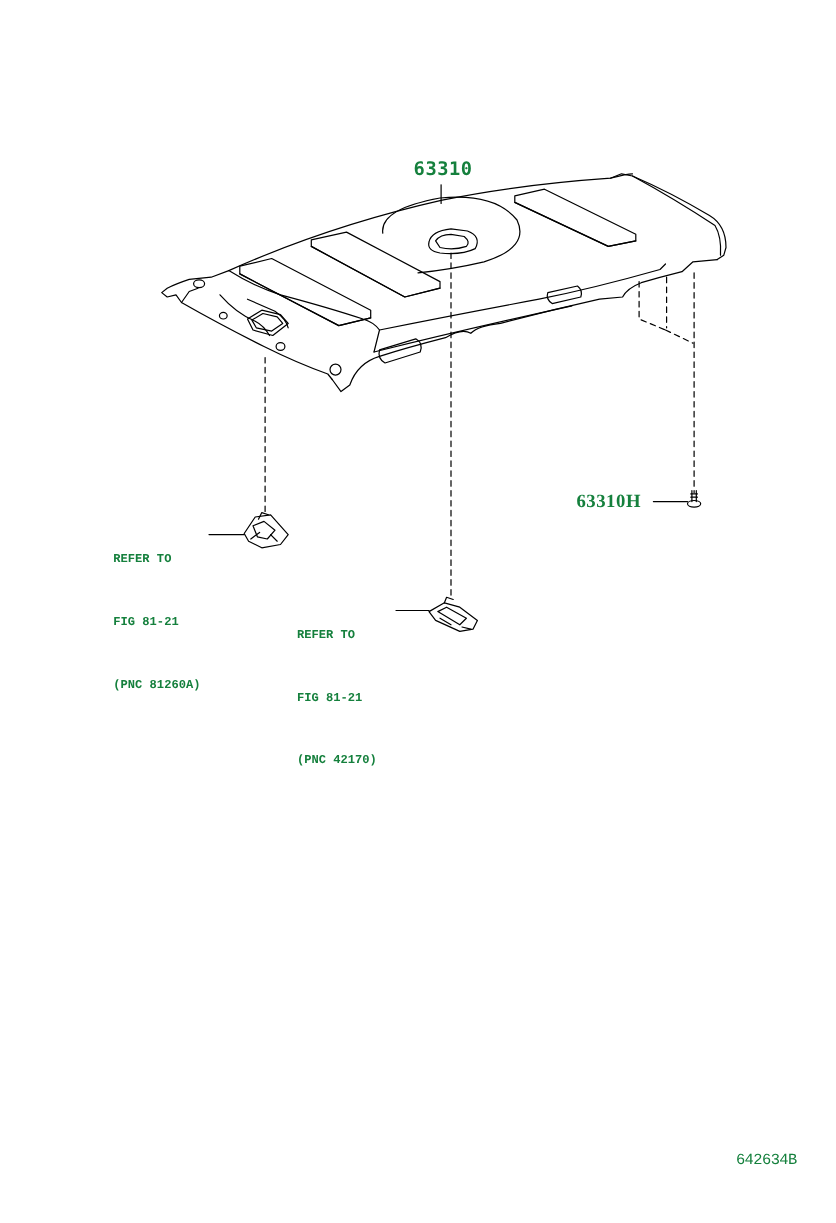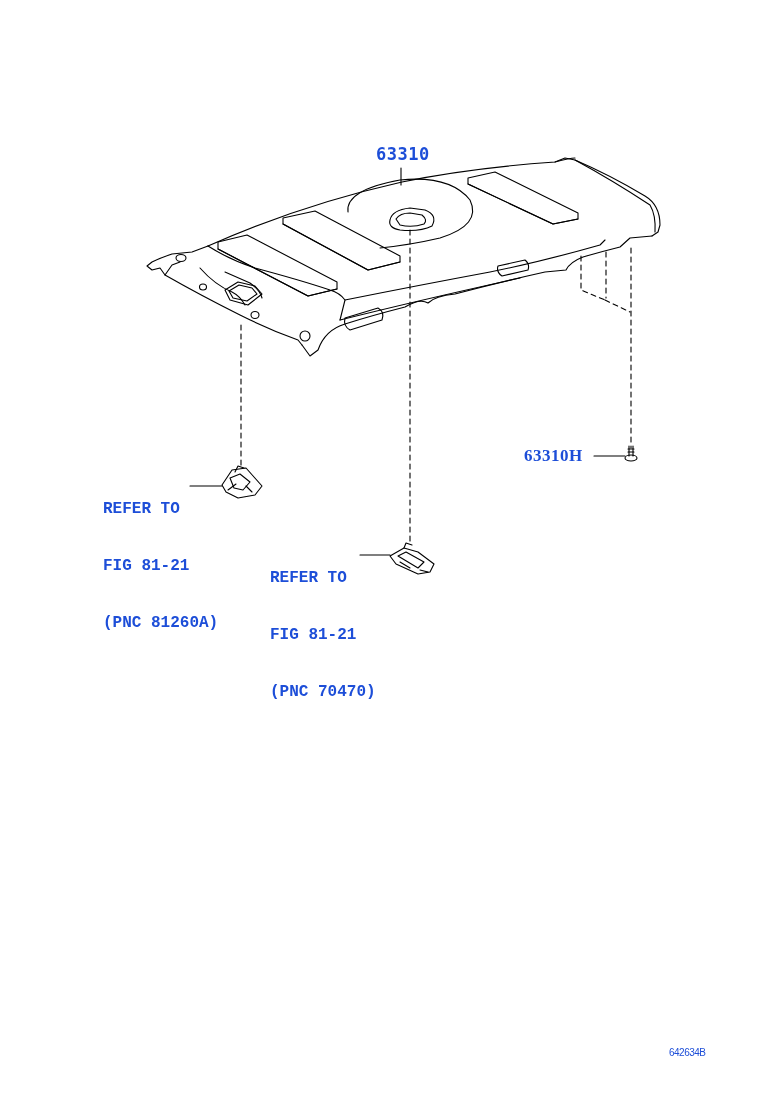--- a/index.html
+++ b/index.html
@@ -2,27 +2,27 @@
 <html><head>
 <meta charset="utf-8">
 <style>
   html, body { margin: 0; padding: 0; background: #ffffff; }
   body { width: 760px; height: 1112px; position: relative; overflow: hidden; }
   .diagram { position: absolute; left: 0; top: 0; width: 760px; height: 1112px; }
   .label {
     position: absolute;
     font-family: "Liberation Mono", "DejaVu Sans Mono", monospace;
     font-weight: bold;
-    color: #1d4ed8;
+    color: #15803d;
     white-space: pre;
     line-height: 1;
   }
   .partno { font-family: "DejaVu Sans Mono", "Liberation Mono", monospace; font-size: 17px; letter-spacing: 0.5px; }
-  .refer { font-size: 16px; line-height: 19px; }
-  .figid { font-family: Liberation Sans, sans-serif; font-weight: normal; font-size: 10px; letter-spacing: -0.5px; }
+  .refer { font-size: 11px; line-height: 19px; }
+  .figid { font-family: Liberation Mono, monospace; font-weight: normal; font-size: 14px; letter-spacing: -0.5px; }
   svg { position: absolute; left: 0; top: 0; }
 </style>
 </head>
 <body>
 
 <div class="diagram">
   <svg width="760" height="1112" viewBox="0 0 760 1112" fill="none" stroke="#000" stroke-width="1.1" stroke-linejoin="round" stroke-linecap="round">
 
     <g>
 
@@ -117,17 +117,17 @@
 
   <div class="label refer" style="left:103px; top:462px;">
     <div>REFER TO</div>
     <div>FIG 81-21</div>
     <div>(PNC 81260A)</div>
   </div>
 
   <div class="label refer" style="left:270px; top:531px;">
     <div>REFER TO</div>
     <div>FIG 81-21</div>
-    <div>(PNC 70470)</div>
+    <div>(PNC 42170)</div>
   </div>
 
   <div class="label figid" style="left:669px; top:1048px;">642634B</div>
 </div>
 
 </body></html>

